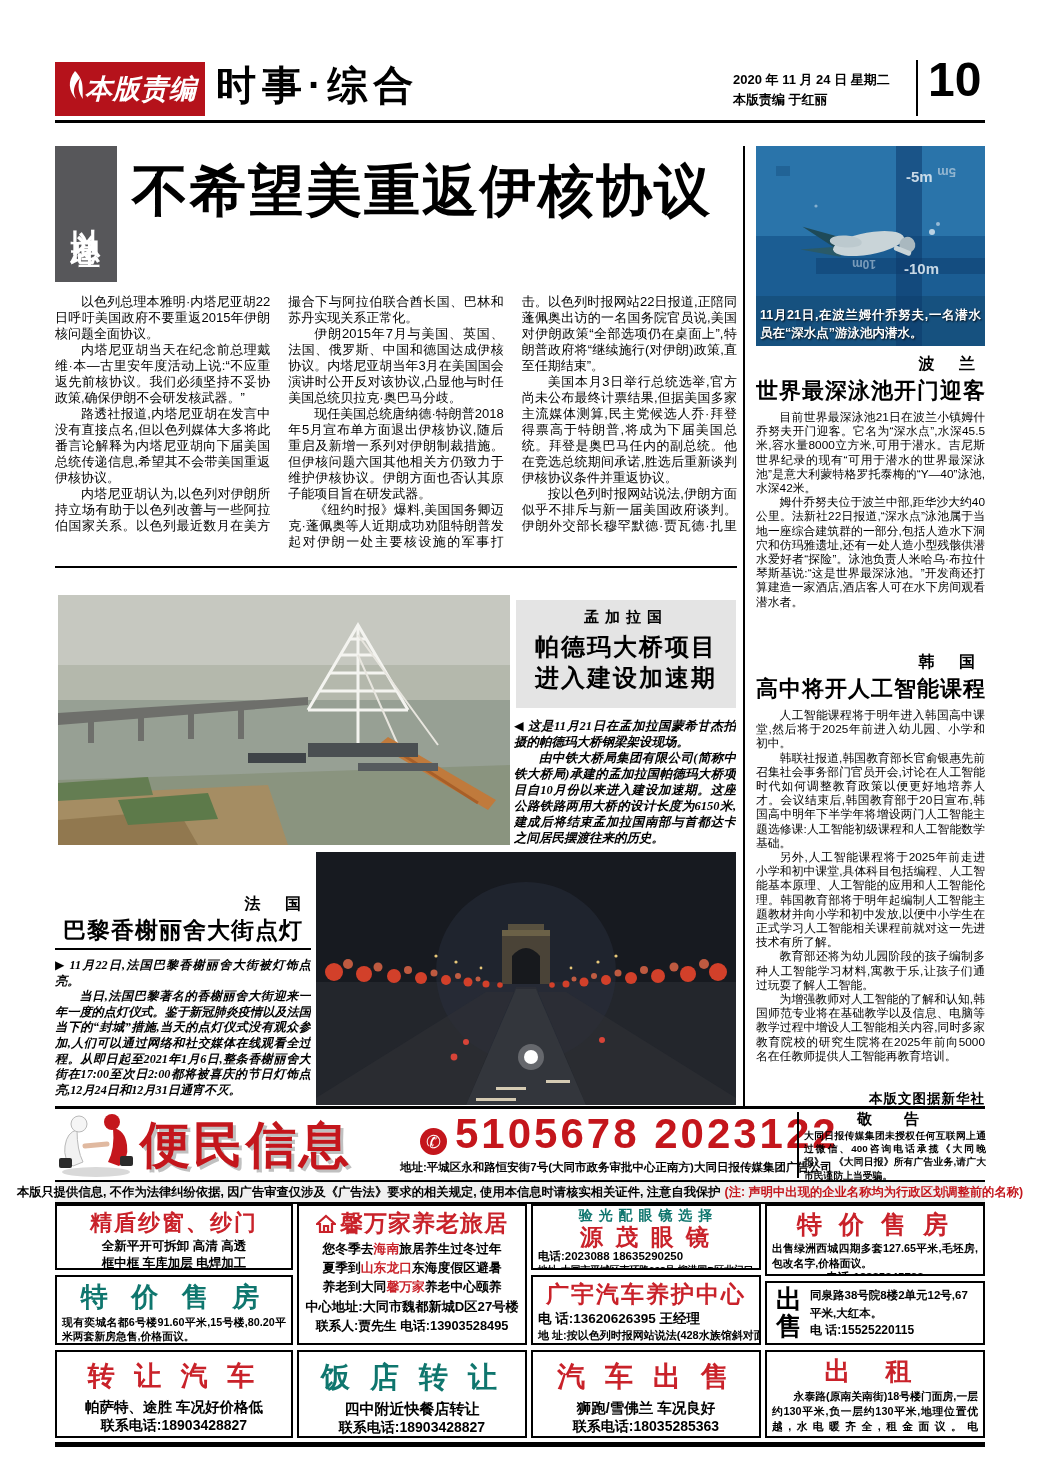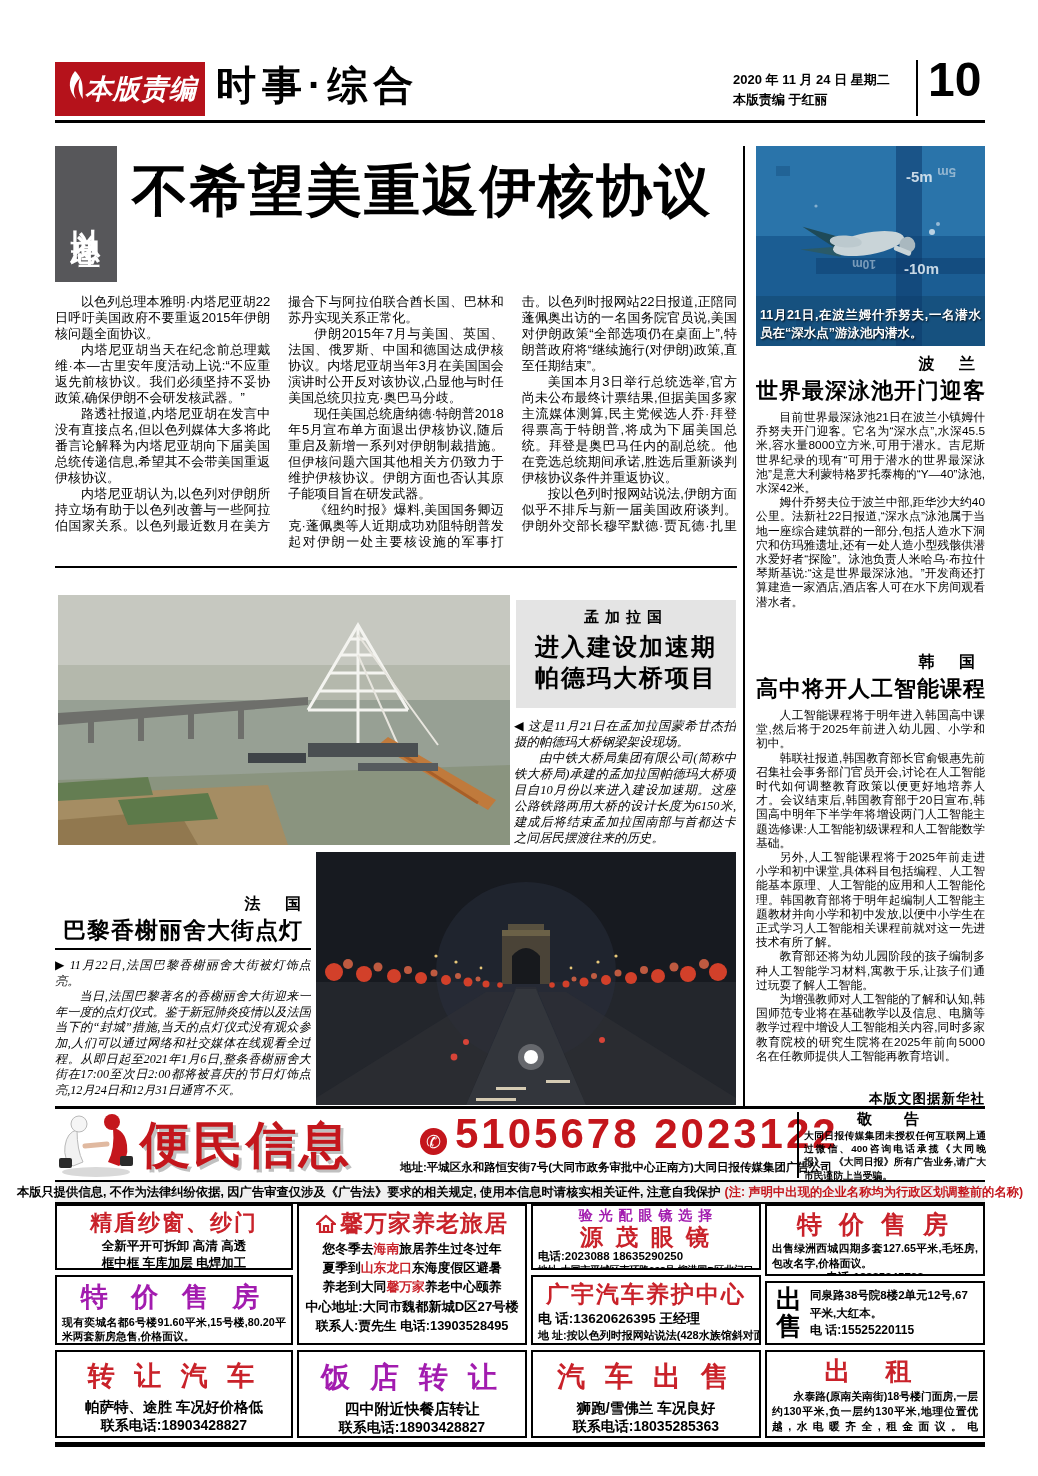--- a/index.html
+++ b/index.html
@@ -34,21 +34,21 @@
   .kicker{text-align:right;font-size:16px;font-weight:bold;letter-spacing:10px;}
   .rail-headline{text-align:center;font-size:22px;font-weight:900;letter-spacing:1px;white-space:nowrap;}
   .rail-body{font-size:11.8px;line-height:14.2px;text-align:justify;overflow:hidden;}
   .rail-body p{margin:0;text-indent:2em;}
   .credit{text-align:right;font-size:13.5px;font-weight:bold;letter-spacing:1px;}
 
   
   .bgd-kbox{left:516px;top:600px;width:220px;height:108px;background:#e4e4e4;text-align:center;padding-top:8px;box-sizing:border-box;}
   .bgd-kicker{font-size:15px;letter-spacing:6px;font-weight:bold;}
   .bgd-headline{font-size:24px;font-weight:900;letter-spacing:2px;line-height:1.3;margin-top:4px;}
-  .italic-body{font-family:"Liberation Serif","DejaVu Serif",serif;font-style:italic;font-size:12.5px;line-height:16px;text-align:justify;overflow:hidden;}
+  .italic-body{font-family:"Liberation Serif","DejaVu Serif",serif;font-style:italic;font-size:12.5px;line-height:16px;text-align:justify;overflow:hidden;font-weight:bold;}
   .italic-body p{margin:0;text-indent:2em;}
   .italic-body p.lede{text-indent:0;}
 
   
   .fr-rule{left:55px;top:948px;width:256px;height:2px;background:#000;}
 
   
   .ads-top-rule{left:55px;top:1106px;width:930px;height:3px;background:#000;}
   .banner-title{left:140px;top:1112px;font-size:50px;font-weight:900;letter-spacing:3px;color:#c4161c;
                 text-shadow:3px 3px 0 rgba(140,140,140,.55);white-space:nowrap;}
@@ -60,21 +60,21 @@
   .notice{left:804px;top:1110px;width:182px;}
   .notice-title{text-align:center;font-size:15px;font-weight:900;letter-spacing:14px;}
   .notice-body{font-size:9.8px;line-height:1.35;text-align:justify;font-weight:bold;}
   .strip{left:55px;top:1180px;width:930px;height:20px;border-top:2px solid #000;border-bottom:2px solid #000;background:#f0f0f0;
          display:flex;align-items:center;justify-content:center;font-size:12.3px;font-weight:900;white-space:nowrap;}
   .strip .note{color:#c4161c;margin-left:4px;}
 
   .adcol{top:1204px;display:flex;flex-direction:column;gap:5px;}
   .adbox{border:2.5px solid #000;box-sizing:border-box;padding:2px 5px;text-align:center;overflow:hidden;background:#fff;}
   .ad-title-red{color:#c9222a;font-weight:900;}
-  .ad-title-black{color:#a21caf;font-weight:900;}
+  .ad-title-black{color:#0f766e;font-weight:900;}
   .ad-line{font-weight:bold;}
   .redword{color:#c9222a;}
   .vert-ad{display:flex;align-items:center;text-align:left;}
   .vert-title{width:34px;font-size:26px;font-weight:900;line-height:1.05;word-break:break-all;text-align:center;}
 
   svg text{font-family:"Liberation Sans",sans-serif;}
 </style>
 </head>
 <body>
 
@@ -191,22 +191,22 @@
       <path d="M345 160 L420 208" stroke="#a85f28" stroke-width="3"></path>
       <rect x="250" y="148" width="110" height="14" fill="#4a4f52"></rect>
       <rect x="190" y="158" width="58" height="10" fill="#3f4448"></rect>
       <rect x="300" y="168" width="80" height="8" fill="#565b5e"></rect>
     </svg>
   </div>
 
   <div class="abs bgd-kbox">
     <div class="bgd-kicker">孟加拉国</div>
     <div class="bgd-headline">
+      <div>帕德玛大桥项目</div>
       <div>进入建设加速期</div>
-      <div>帕德玛大桥项目</div>
     </div>
   </div>
   <div class="abs italic-body" style="left:514px;top:718px;width:222px;height:128px;">
     <p class="lede">◀ 这是11月21日在孟加拉国蒙希甘杰拍摄的帕德玛大桥钢梁架设现场。</p>
     <p>由中铁大桥局集团有限公司(简称中铁大桥局)承建的孟加拉国帕德玛大桥项目自10月份以来进入建设加速期。这座公路铁路两用大桥的设计长度为6150米,建成后将结束孟加拉国南部与首都达卡之间居民摆渡往来的历史。</p>
   </div>
 
   <div class="abs kicker" style="left:55px;top:894px;width:256px;">法 国</div>
   <div class="abs rail-headline" style="left:55px;top:915px;width:256px;font-size:23px;">巴黎香榭丽舍大街点灯</div>
   <div class="abs fr-rule"></div>

